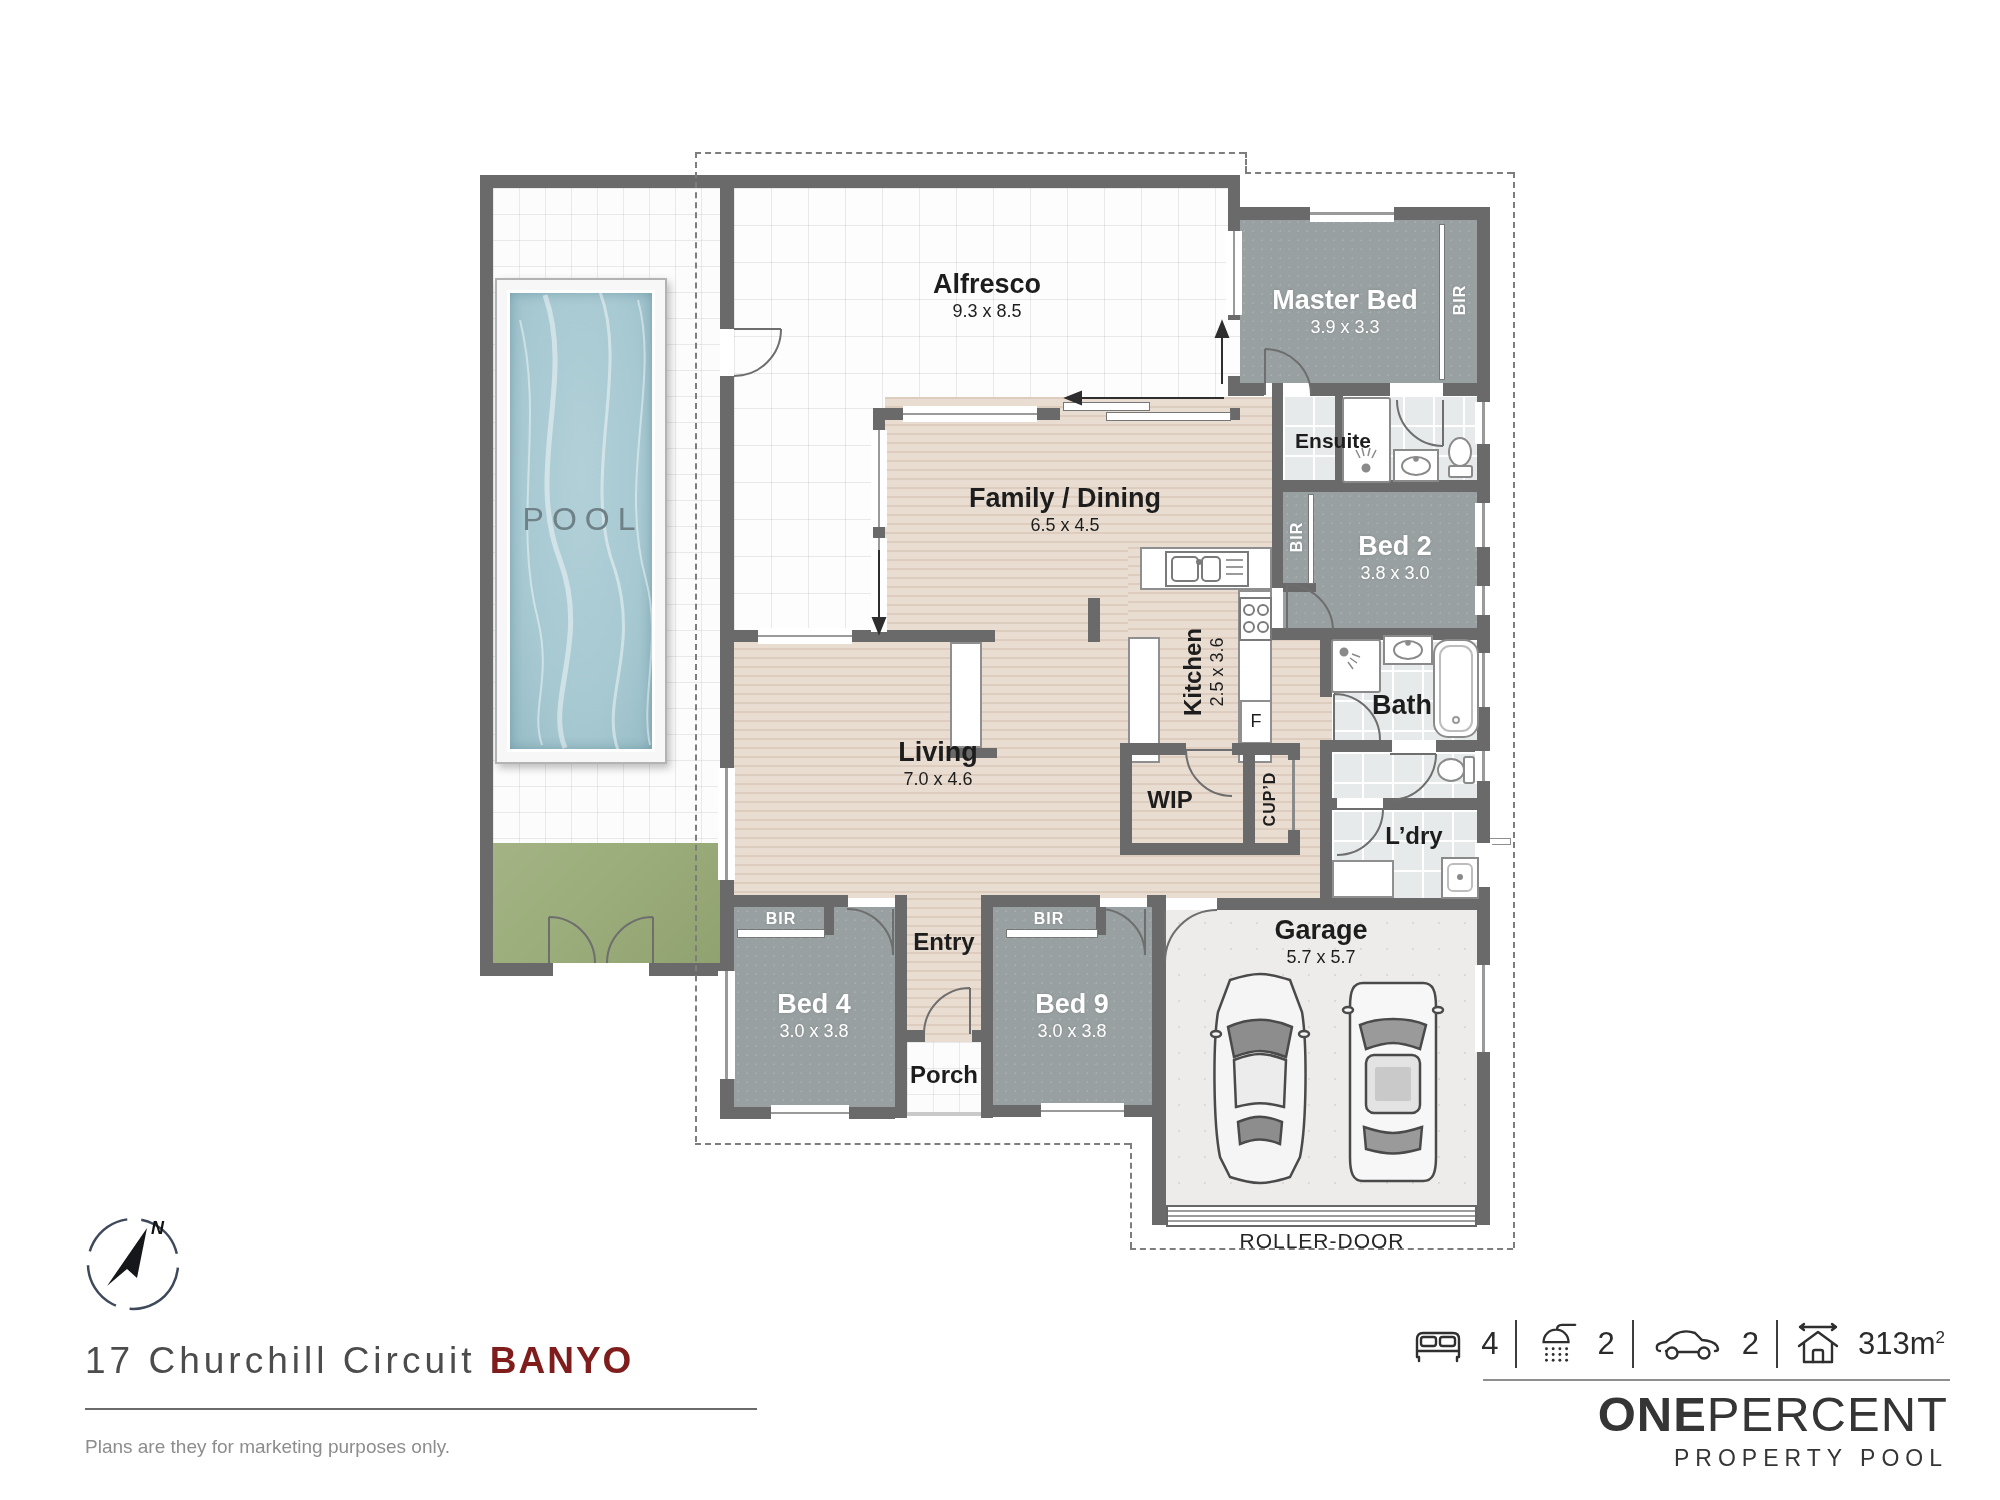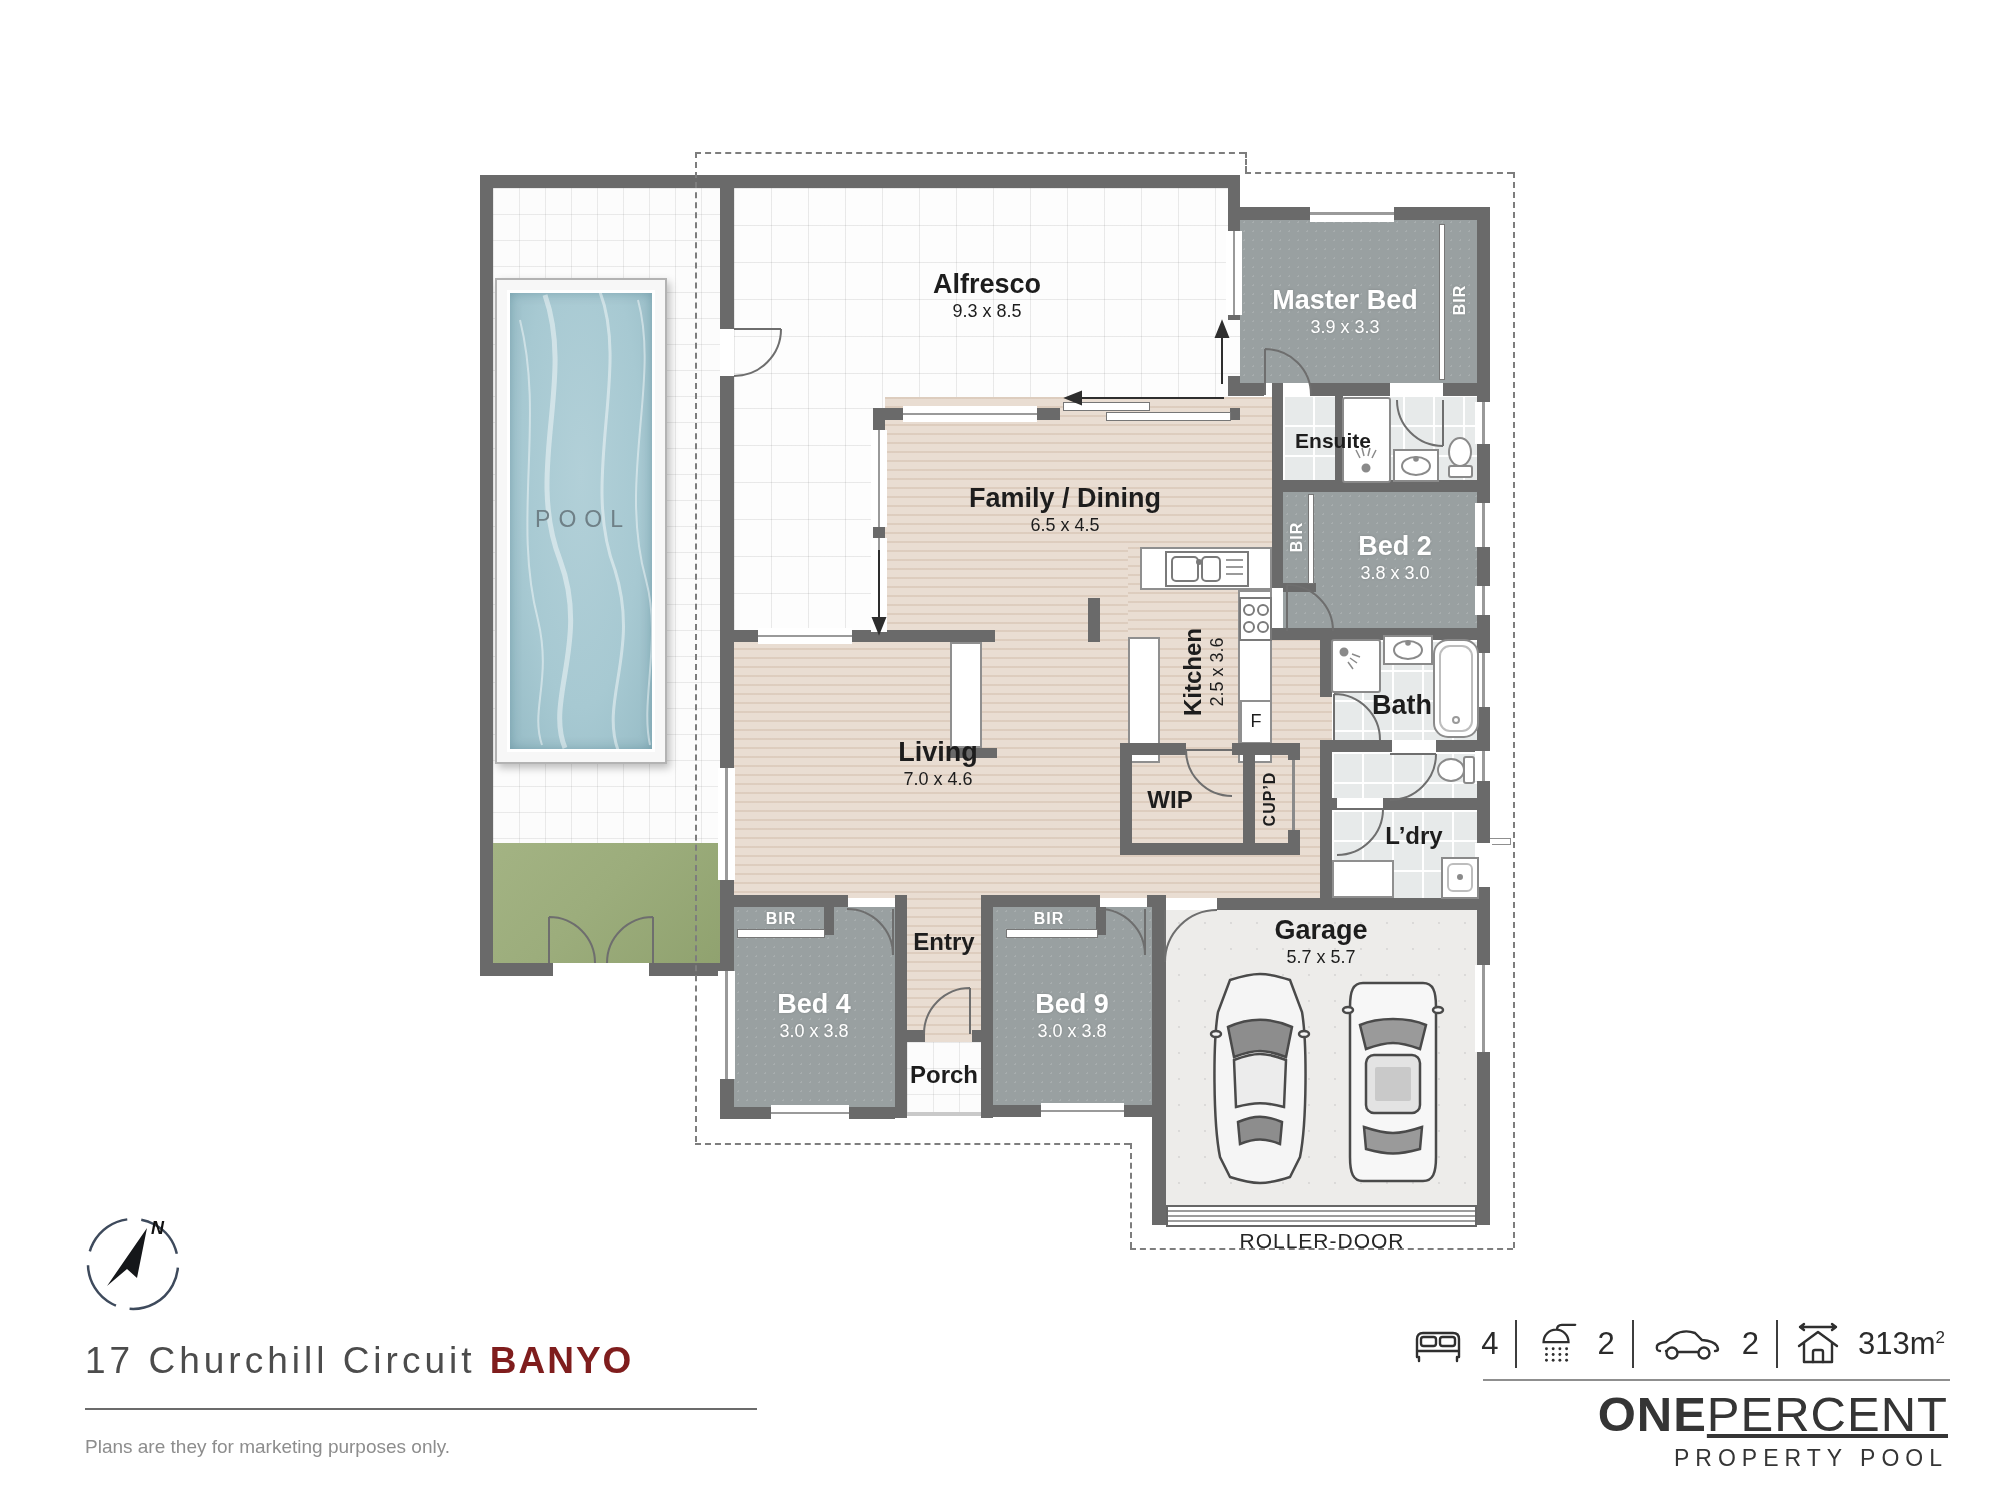--- a/index.html
+++ b/index.html
@@ -42,37 +42,37 @@
   
   .lbl{position:absolute;z-index:7;display:flex;flex-direction:column;align-items:center;
        transform:translate(-50%,-50%);text-align:center;color:var(--ink,#1d1d1d);line-height:1.18;white-space:nowrap;}
   .lbl .nm{font-weight:bold;font-size:27px;}
   .lbl .dm{font-weight:normal;font-size:18px;}
   .lbl.inv{color:#fff;text-shadow:0 0 3px rgba(0,0,0,.15);}
   .lbl.rot{transform:translate(-50%,-50%) rotate(-90deg);}
   .lbl.md .nm{font-size:24px;}
   .lbl.sm .nm{font-size:21px;}
   .lbl.tiny{font-size:16px;font-weight:bold;letter-spacing:1px;}
-  .pool-lbl{font-size:23px;letter-spacing:8px;color:#6f8087;font-weight:normal;z-index:7;}
+  .pool-lbl{font-size:32px;letter-spacing:8px;color:#6f8087;font-weight:normal;z-index:7;}
   .roller-lbl{font-size:21px;letter-spacing:1px;color:#262626;font-weight:normal;}
   .f-lbl{font-size:18px;font-weight:normal;}
 
   
   .address{position:absolute;left:85px;top:1340px;z-index:7;font-size:37px;color:#4c4c4c;letter-spacing:4px;font-weight:300;}
   .address b{color:#7f1d1d;font-weight:700;letter-spacing:2px;}
   .rule{position:absolute;z-index:7;background:#6b6b6b;}
   .disc{position:absolute;left:85px;top:1432px;z-index:7;font-size:19px;line-height:30px;color:#8d8d8d;}
   .feats{position:absolute;top:1316px;right:55px;height:56px;display:flex;align-items:center;gap:17px;z-index:7;color:#2b2b2b;}
   .feats .num{font-size:31px;}
   .feats sup{font-size:17px;}
   .fdiv{width:2px;height:48px;background:#3d3d3d;}
   .logo{position:absolute;right:52px;top:1386px;z-index:7;text-align:right;color:var(--brand_ink,#353535);}
   .logo .nm{font-size:49px;letter-spacing:1px;}
   .logo .nm b{font-weight:800;}
-  .logo .nm span{font-weight:400;text-decoration:underline;}
+  .logo .nm span{font-weight:400;}
   .logo .tag{font-size:23px;letter-spacing:6px;margin-top:3px;font-weight:400;}
 </style>
 </head>
 <body>
 
 <div class="canvas">
 
   <div class="floor deck" style="left:493px;top:188px;width:227px;height:775px"></div>
   <div class="floor tile" style="left:734px;top:188px;width:506px;height:220px"></div>
   <div class="floor tile" style="left:734px;top:408px;width:139px;height:222px"></div>

